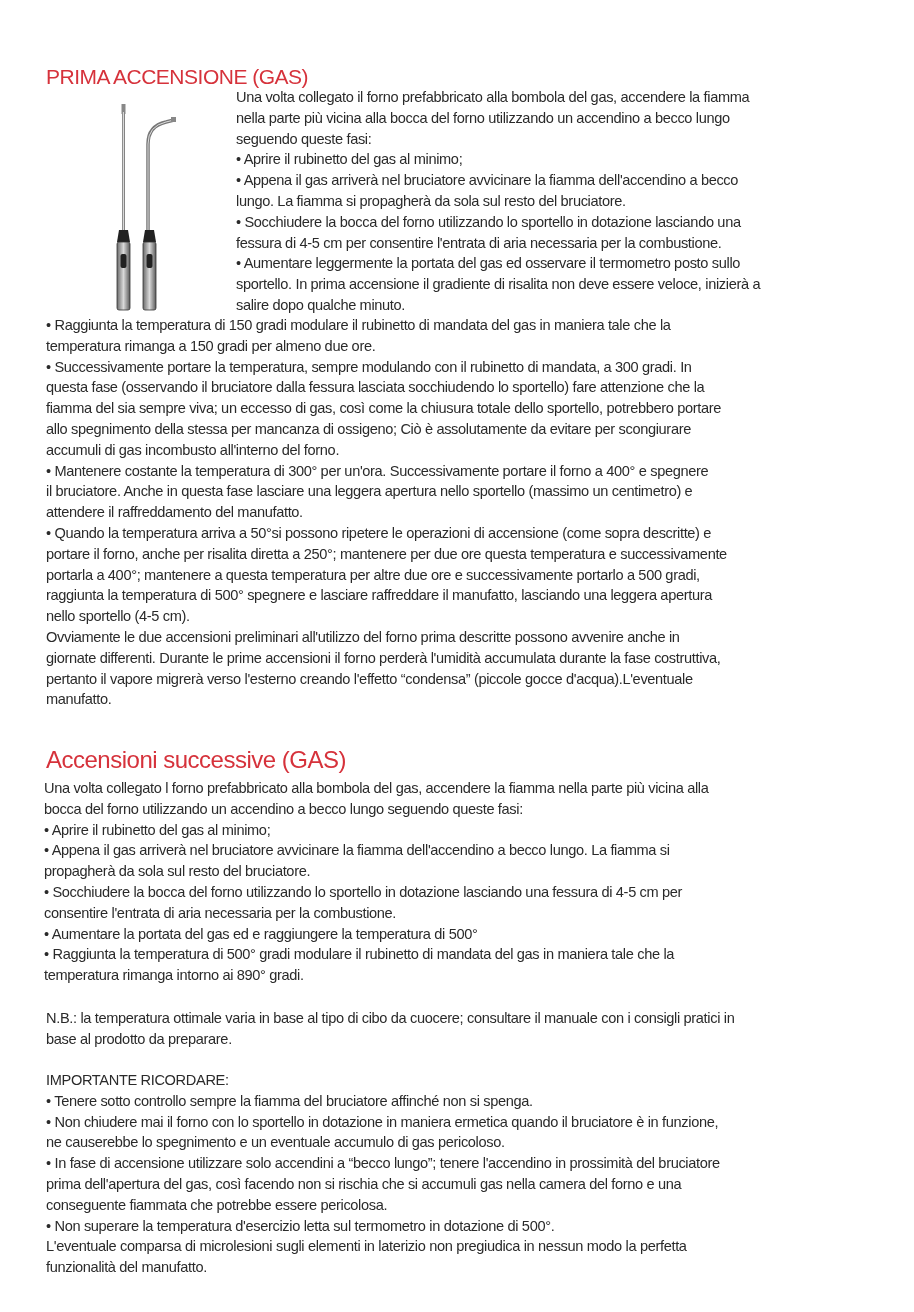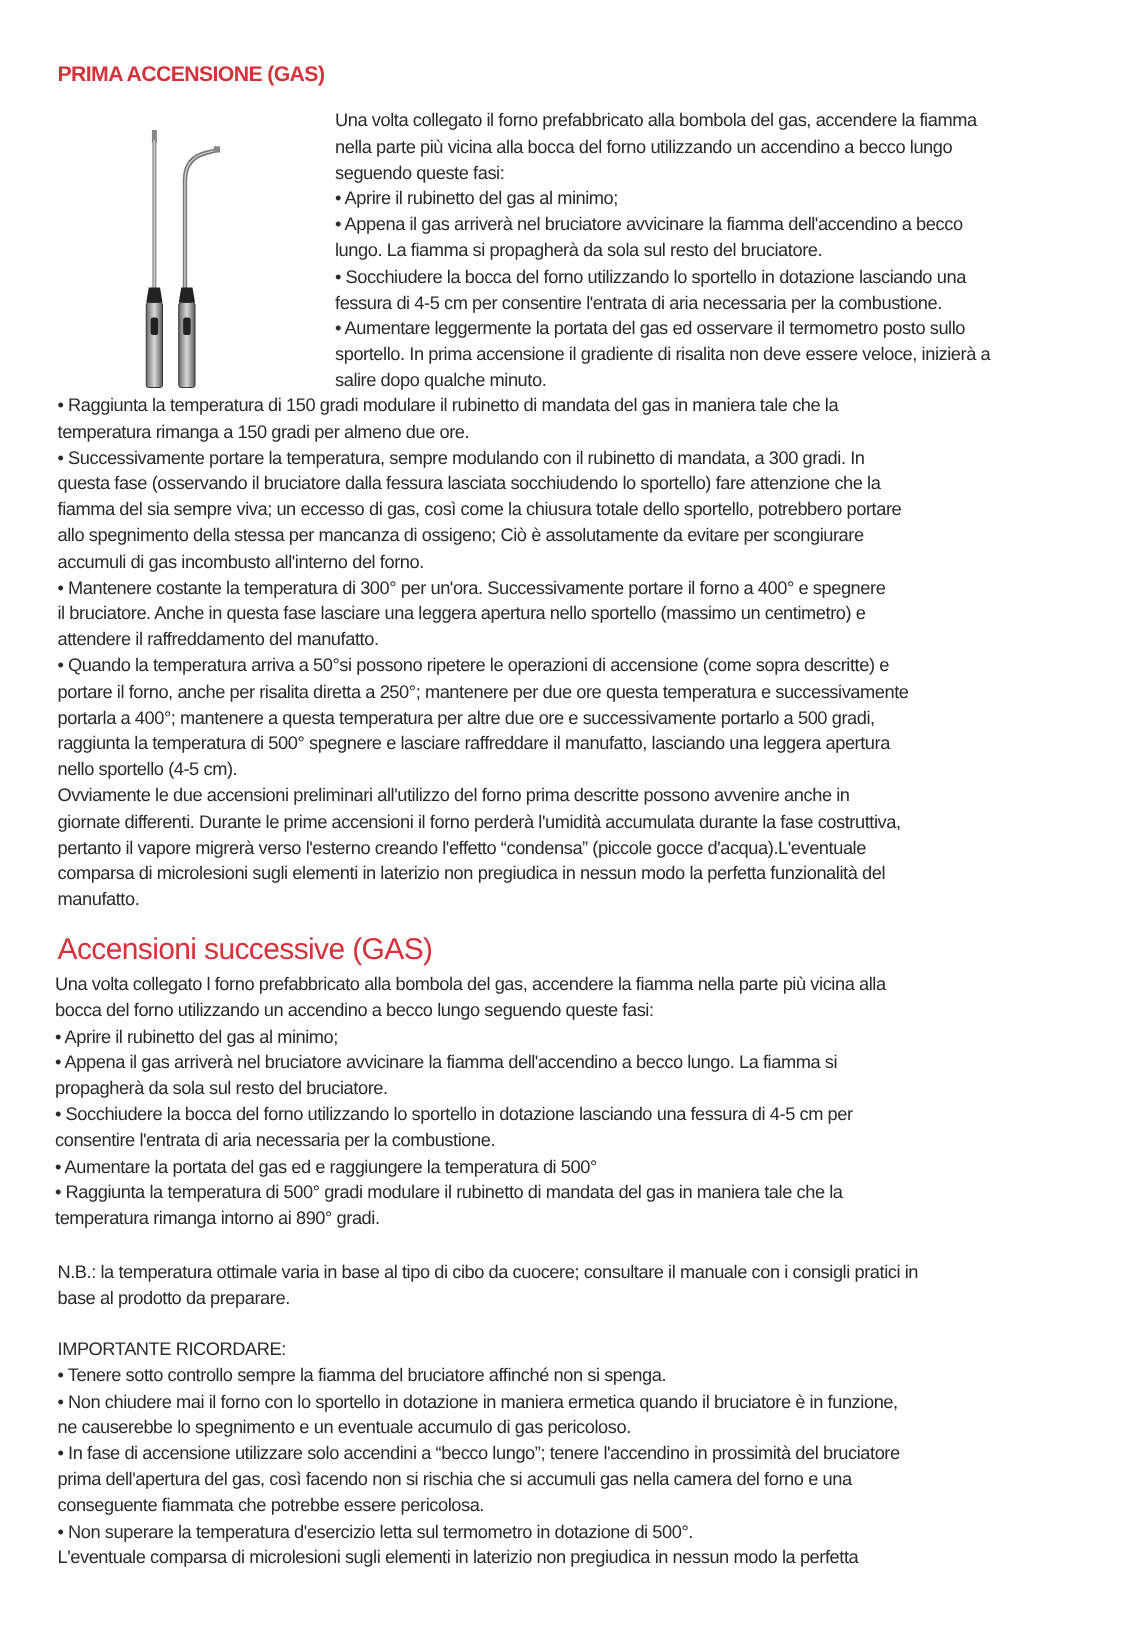--- a/index.html
+++ b/index.html
@@ -6,27 +6,27 @@
     body {
       width: 914px; height: 1312px; overflow: hidden; position: relative;
       font-family: "Liberation Sans", sans-serif;
       color: #2a2a2a;
     }
     h1, h2 {
       margin: 0; font-weight: normal; color: #d6323b;
       font-family: "Liberation Sans", sans-serif;
       letter-spacing: -0.5px;
     }
-    .t1 { position: absolute; left: 46px; top: 50px; font-size: 17px; font-weight: bold; }
+    .t1 { position: absolute; left: 46px; top: 65px; font-size: 21px; }
     .t2 { position: absolute; left: 46px; top: 746px; font-size: 24px; }
     .txt {
       font-size: 14.6px; line-height: 20.8px; letter-spacing: -0.35px;
       margin: 0;
     }
-    .intro { position: absolute; left: 236px; top: 87px; width: 630px; margin-left: 32px; }
+    .intro { position: absolute; left: 236px; top: 87px; width: 630px; }
     .sec1 { position: absolute; left: 46px; top: 315px; width: 825px; }
     .sec2 { position: absolute; left: 44px; top: 778px; width: 825px; }
     .nb { position: absolute; left: 46px; top: 1008px; width: 825px; }
     .imp { position: absolute; left: 46px; top: 1070px; width: 825px; }
     .line { display: block; }
     .illus { position: absolute; left: 100px; top: 102px; width: 85px; height: 212px; }
   </style>
 </head>
 <body>
 
@@ -83,21 +83,20 @@
   <span class="line">il bruciatore. Anche in questa fase lasciare una leggera apertura nello sportello (massimo un centimetro) e</span>
   <span class="line">attendere il raffreddamento del manufatto.</span>
   <span class="line">• Quando la temperatura arriva a 50°si possono ripetere le operazioni di accensione (come sopra descritte) e</span>
   <span class="line">portare il forno, anche per risalita diretta a 250°; mantenere per due ore questa temperatura e successivamente</span>
   <span class="line">portarla a 400°; mantenere a questa temperatura per altre due ore e successivamente portarlo a 500 gradi,</span>
   <span class="line">raggiunta la temperatura di 500° spegnere e lasciare raffreddare il manufatto, lasciando una leggera apertura</span>
   <span class="line">nello sportello (4-5 cm).</span>
   <span class="line">Ovviamente le due accensioni preliminari all'utilizzo del forno prima descritte possono avvenire anche in</span>
   <span class="line">giornate differenti. Durante le prime accensioni il forno perderà l'umidità accumulata durante la fase costruttiva,</span>
   <span class="line">pertanto il vapore migrerà verso l'esterno creando l'effetto “condensa” (piccole gocce d'acqua).L'eventuale</span>
-  <span class="line">comparsa di microlesioni sugli elementi in laterizio non pregiudica in nessun modo la perfetta funzionalità del</span>
   <span class="line">manufatto.</span>
 </div>
 
 <h2 class="t2">Accensioni successive (GAS)</h2>
 
 <div class="txt sec2">
   <span class="line">Una volta collegato l forno prefabbricato alla bombola del gas, accendere la fiamma nella parte più vicina alla</span>
   <span class="line">bocca del forno utilizzando un accendino a becco lungo seguendo queste fasi:</span>
   <span class="line">• Aprire il rubinetto del gas al minimo;</span>
   <span class="line">• Appena il gas arriverà nel bruciatore avvicinare la fiamma dell'accendino a becco lungo. La fiamma si</span>
@@ -117,13 +116,14 @@
 <div class="txt imp">
   <span class="line">IMPORTANTE RICORDARE:</span>
   <span class="line">• Tenere sotto controllo sempre la fiamma del bruciatore affinché non si spenga.</span>
   <span class="line">• Non chiudere mai il forno con lo sportello in dotazione in maniera ermetica quando il bruciatore è in funzione,</span>
   <span class="line">ne causerebbe lo spegnimento e un eventuale accumulo di gas pericoloso.</span>
   <span class="line">• In fase di accensione utilizzare solo accendini a “becco lungo”; tenere l'accendino in prossimità del bruciatore</span>
   <span class="line">prima dell'apertura del gas, così facendo non si rischia che si accumuli gas nella camera del forno e una</span>
   <span class="line">conseguente fiammata che potrebbe essere pericolosa.</span>
   <span class="line">• Non superare la temperatura d'esercizio letta sul termometro in dotazione di 500°.</span>
   <span class="line">L'eventuale comparsa di microlesioni sugli elementi in laterizio non pregiudica in nessun modo la perfetta</span>
+  <span class="line">funzionalità del manufatto.</span>
 </div>
 
 </body></html>

